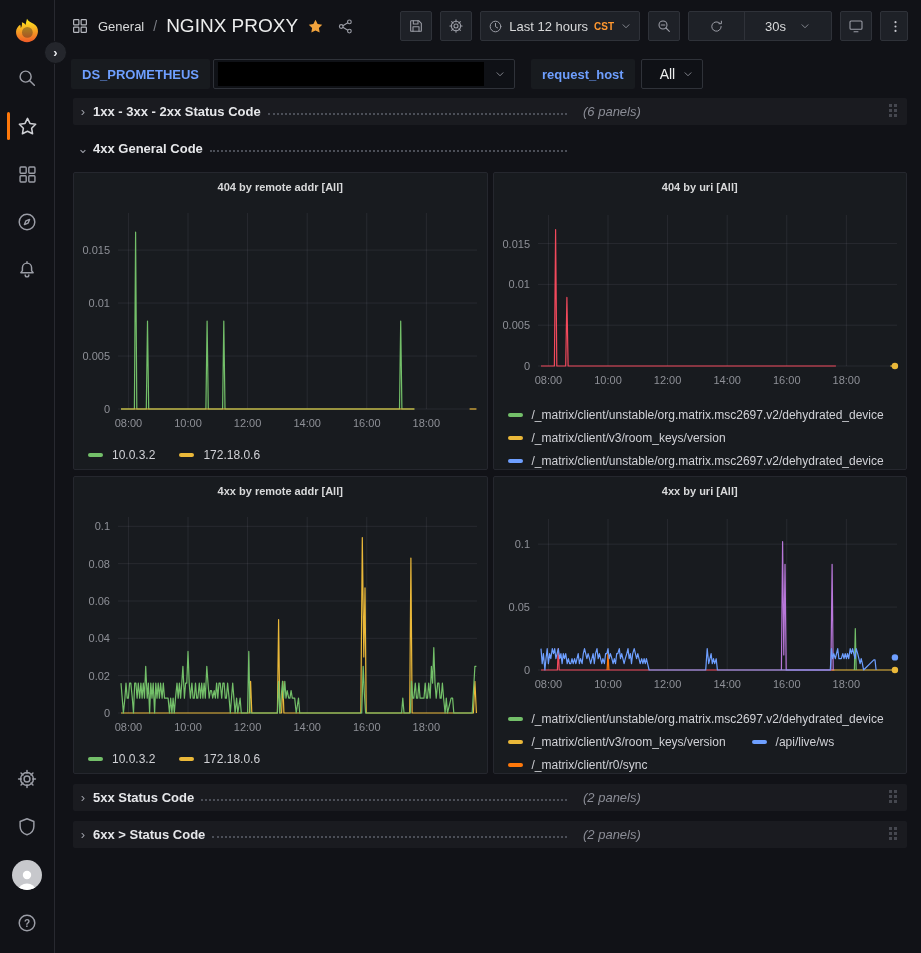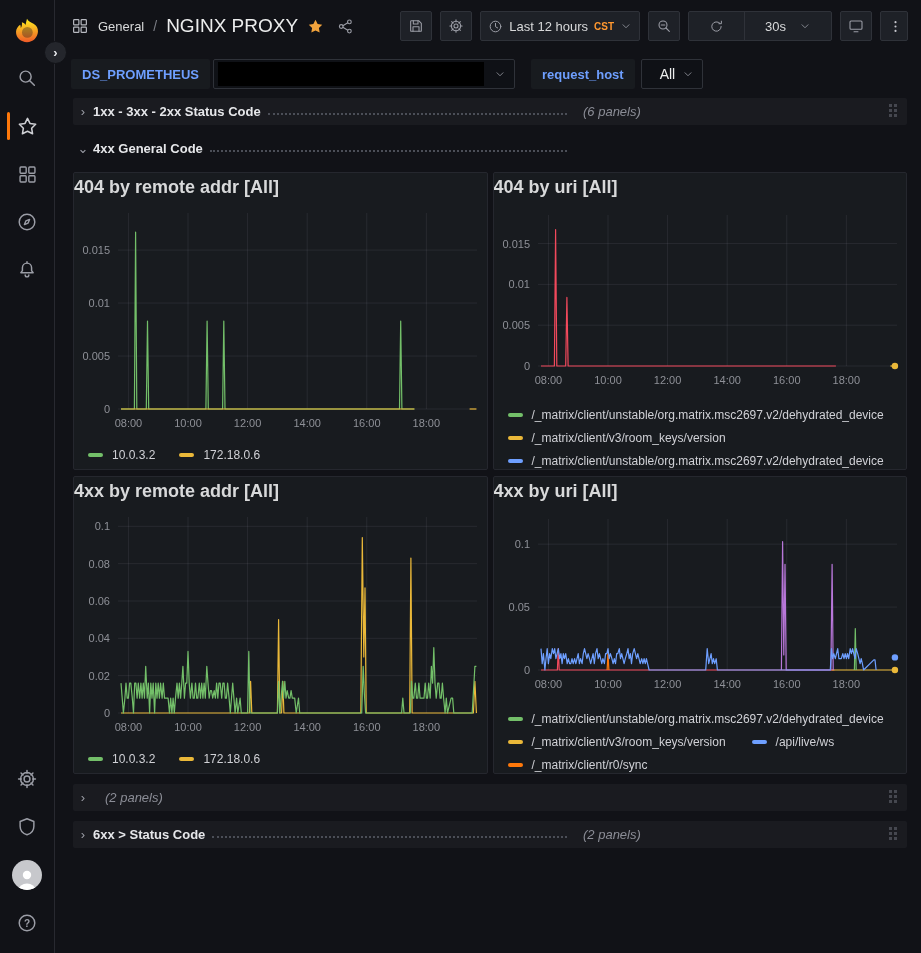--- a/index.html
+++ b/index.html
@@ -56,21 +56,21 @@
   .row-chev{ width:20px; text-align:center; color:#9b9da6; font-size:13px; flex:none;}
   .row-left{ display:flex; align-items:flex-end; width:478px;}
   .row-title{ font-size:13px; font-weight:700; color:#e6e7ea; white-space:nowrap;}
   .row-dots{ flex:1; border-bottom:2px dotted #4b4e57; margin:0 4px 4px 7px; min-width:20px;}
   .row-count{ font-size:13px; font-style:italic; color:#8b8d96; margin-left:12px;}
   .row-handle{ position:absolute; right:10px; top:6px; display:grid; grid-template-columns:repeat(2,3px); grid-auto-rows:3px; gap:2px; cursor:grab;}
   .row-handle i{ background:#45474f; width:3px; height:3px; display:block;}
 
   .panel-grid{ display:grid; grid-template-columns:1fr 1fr; gap:6px 5px; margin-bottom:10px;}
   .panel{ background:#181b1f; border:1px solid #25272e; border-radius:2px; height:298px; overflow:hidden; display:flex; flex-direction:column;}
-  .panel-title{ height:28px; line-height:28px; text-align:left; font-size:18px; font-weight:600; color:#d8d9da; cursor:pointer; white-space:nowrap;}
+  .panel-title{ height:28px; line-height:28px; text-align:center; font-size:11px; font-weight:600; color:#d8d9da; cursor:pointer; white-space:nowrap;}
   .legend-row{ display:flex; gap:24px; padding:5px 0 0 14px; overflow:hidden;}
   .legend-list{ padding:4px 0 0 14px; overflow:hidden;}
   .lg-line{ display:flex; gap:26px; height:23px; align-items:center; overflow:hidden;}
   .lg-item{ display:flex; align-items:center; white-space:nowrap; font-size:12px; color:#d0d1d6; cursor:pointer; flex:none;}
   .lg-item .swatch{ width:15px; height:4px; border-radius:2px; margin-right:9px; flex:none;}
   .tick-text{ font-size:11px; fill:#8e9097; font-family:"Liberation Sans",sans-serif;}
 </style>
 </head>
 <body>
 
@@ -486,20 +486,24 @@
                 <span class="swatch" style="background: rgb(255, 120, 10);"></span>
                 <span>/_matrix/client/r0/sync</span>
               </span>
             </div>
           </div>
       </div>
     </div>
 
     <div class="rowhead shaded">
       <span class="row-chev">›</span>
+      <div class="row-left">
+        <span class="row-title">5xx Status Code</span>
+        <span class="row-dots"></span>
+      </div>
       <span class="row-count">(2 panels)</span>
       <span class="row-handle">
           <i></i>
           <i></i>
           <i></i>
           <i></i>
           <i></i>
           <i></i>
         </span>
     </div>

